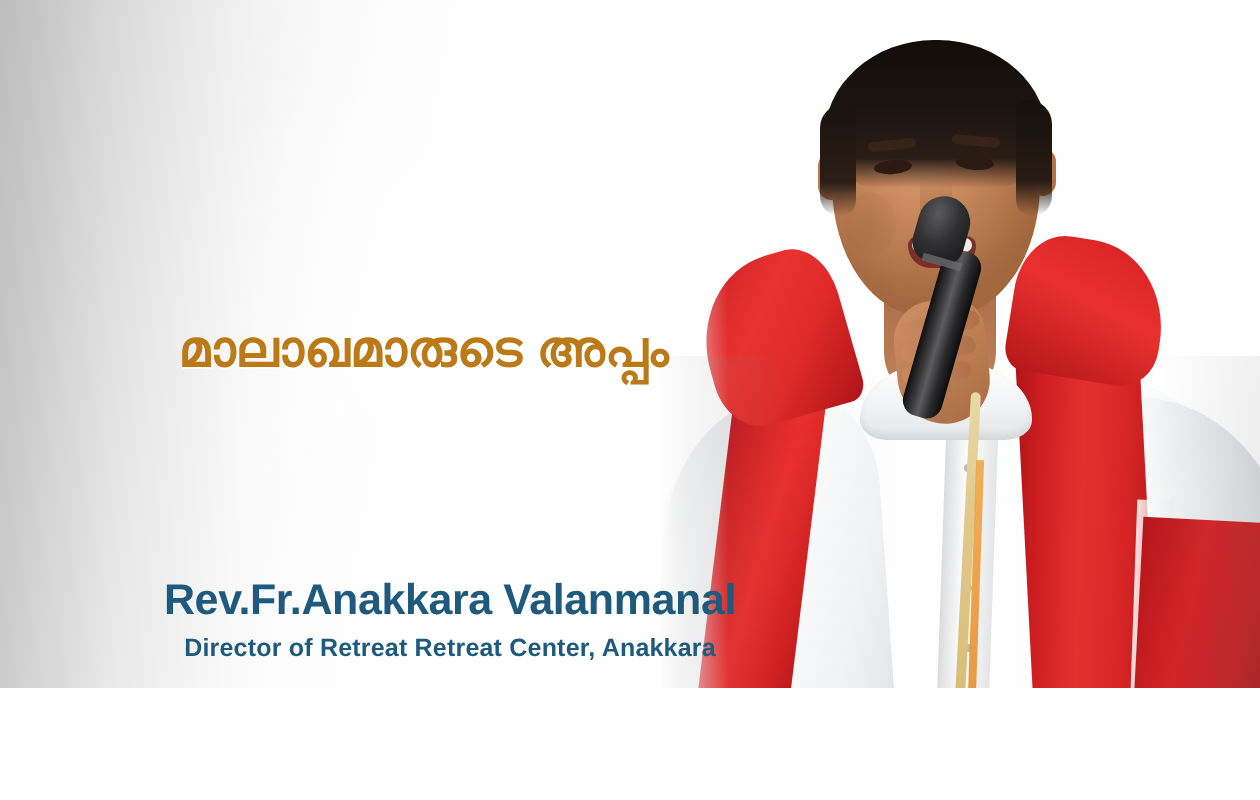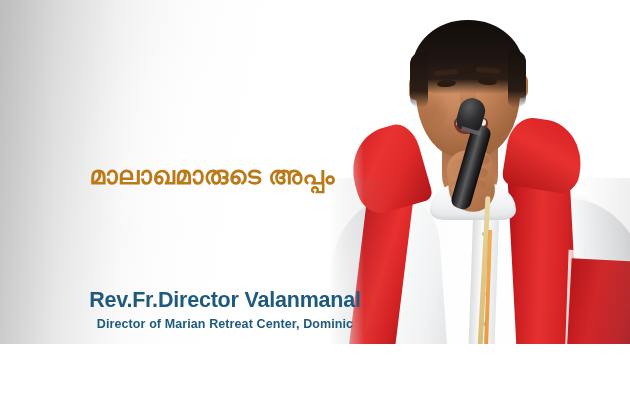--- a/index.html
+++ b/index.html
@@ -373,17 +373,17 @@
     <div class="mic-body"></div>
     <div class="mic-ring"></div>
     <div class="mic-head"></div>
 
     <div class="torso-shade"></div>
     <div class="figure-edge-fade"></div>
   </div>
 
   <div class="title-mal">മാലാഖമാരുടെ അപ്പം</div>
 
-  <div class="speaker-name">Rev.Fr.Director Valanmanal</div>
-
-  <div class="speaker-role">Director of Marian Retreat Center, Dominic</div>
+  <div class="speaker-name">Rev.Fr.Anakkara Valanmanal</div>
+
+  <div class="speaker-role">Director of Retreat Retreat Center, Anakkara</div>
 
 </div>
 
 </body></html>

